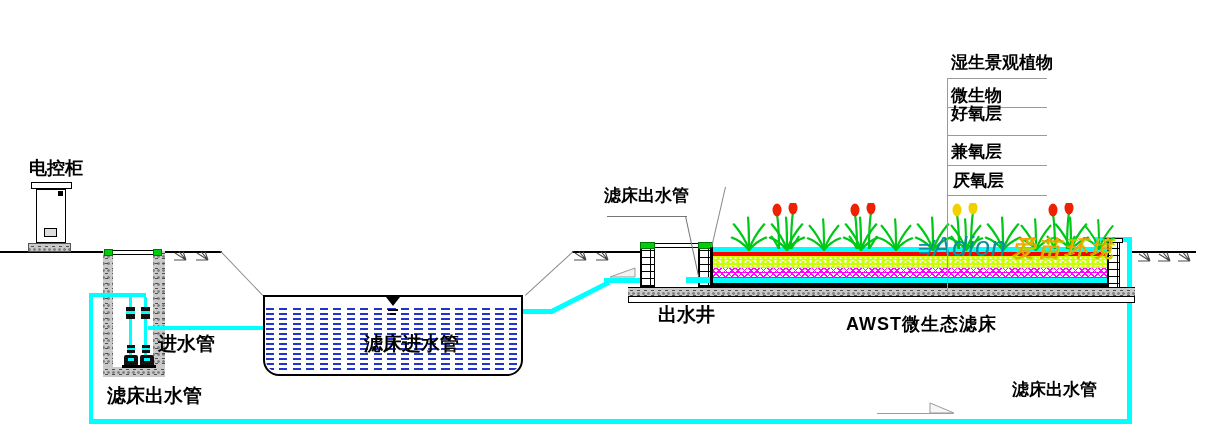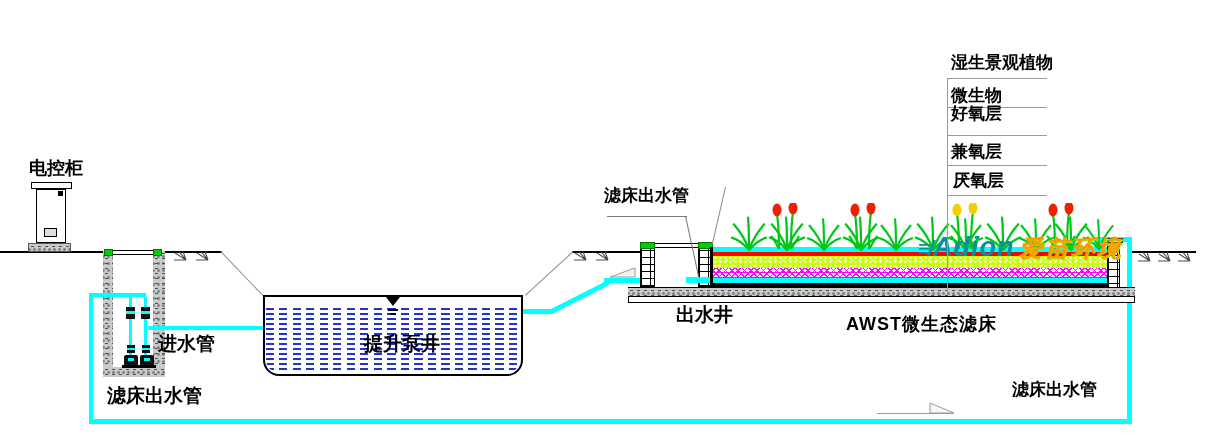--- a/index.html
+++ b/index.html
@@ -27,21 +27,21 @@
   .facult{background-color:#fff;background-image:
      repeating-linear-gradient(45deg,#ff00ff 0 1.2px,transparent 1.2px 4.5px),
      repeating-linear-gradient(-45deg,#ff00ff 0 1.2px,transparent 1.2px 4.5px),
      repeating-linear-gradient(0deg,#ff00ff 0 1px,transparent 1px 5.5px);}
   .water{background-color:#fff;background-image:
      repeating-linear-gradient(to bottom,transparent 0 2.5px,#fff 2.5px 5px),
      repeating-linear-gradient(to right,#2233cc 0 8px,transparent 8px 13.5px);}
   .lid{position:absolute;background:#fff;border-top:1.5px solid #000;border-bottom:1.5px solid #000;box-sizing:border-box;}
   .valve{position:absolute;width:9px;background:linear-gradient(to bottom,#111 0 4px,#00ffff 4px 7px,#111 7px 100%);}
   .plant{position:absolute;}
-  .wm{position:absolute;font-style:italic;font-weight:bold;}
+  .wm{position:absolute;font-style:italic;font-weight:normal;}
   .wm .latin{color:#0a8fa0;font-size:27px;letter-spacing:1px;}
   .wm .hatch{color:#0a8fa0;font-size:22px;letter-spacing:-3px;margin-right:2px;}
   .wm .cjk{color:#ff9900;font-size:23px;letter-spacing:3px;text-shadow:1px 1px 0 #aadd00;}
   .legline{position:absolute;background:#9a9a9a;}
 </style>
 </head>
 <body>
 
 <div id="canvas">
 
@@ -272,19 +272,19 @@
   
   <div class="dline" style="left:877px;top:413px;width:76px;background:#9a9a9a;"></div>
   <svg class="plant" style="left:929px;top:402px" width="26" height="12">
       <use href="#flowtri"></use>
     </svg>
 
   
   <div class="txt t18" style="left:29px;top:156px;">电控柜</div>
   <div class="txt t19" style="left:107px;top:383px;">滤床出水管</div>
   <div class="txt t19" style="left:158px;top:331px;">进水管</div>
-  <div class="txt t19" style="left:364px;top:331px;">提升泵井</div>
+  <div class="txt t19" style="left:364px;top:331px;">滤床进水管</div>
   <div class="txt t17" style="left:604px;top:184px;">滤床出水管</div>
-  <div class="txt t19" style="left:676px;top:302px;">出水井</div>
+  <div class="txt t19" style="left:658px;top:302px;">出水井</div>
   <div class="txt t23" style="left:846px;top:312px;">AWST微生态滤床</div>
   <div class="txt t17" style="left:1012px;top:378px;">滤床出水管</div>
 
 </div>
 
 </body></html>

